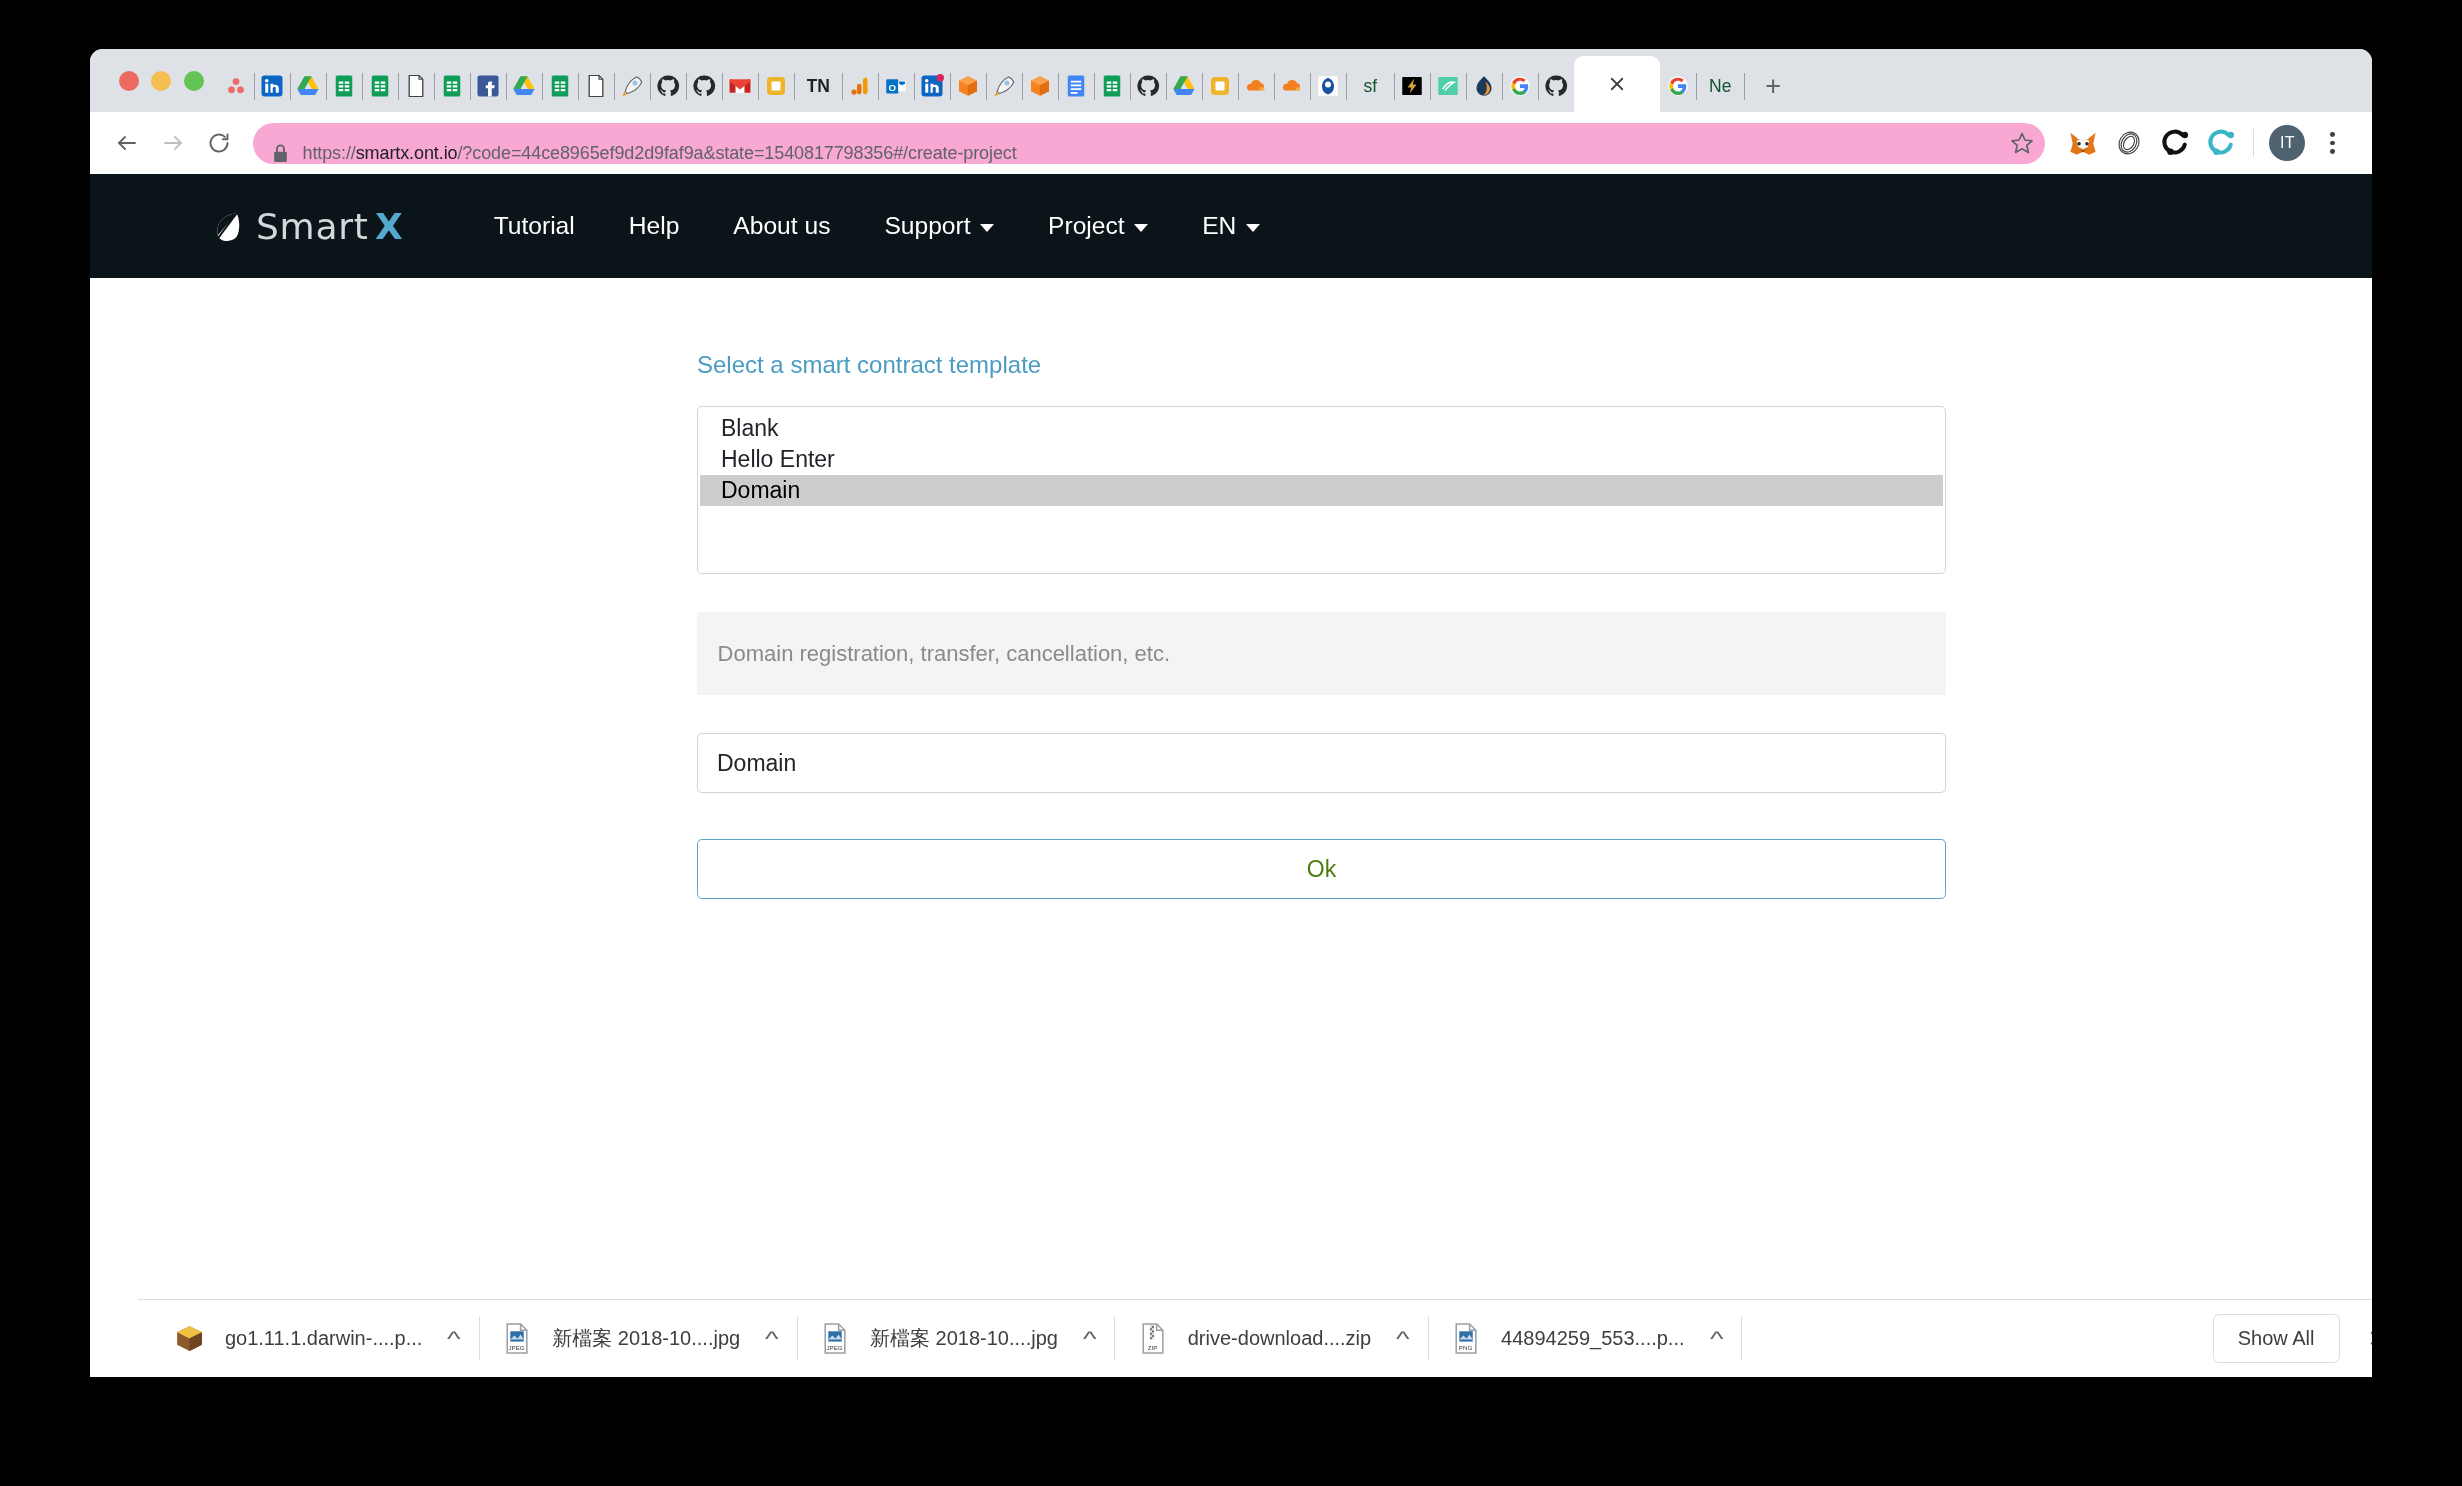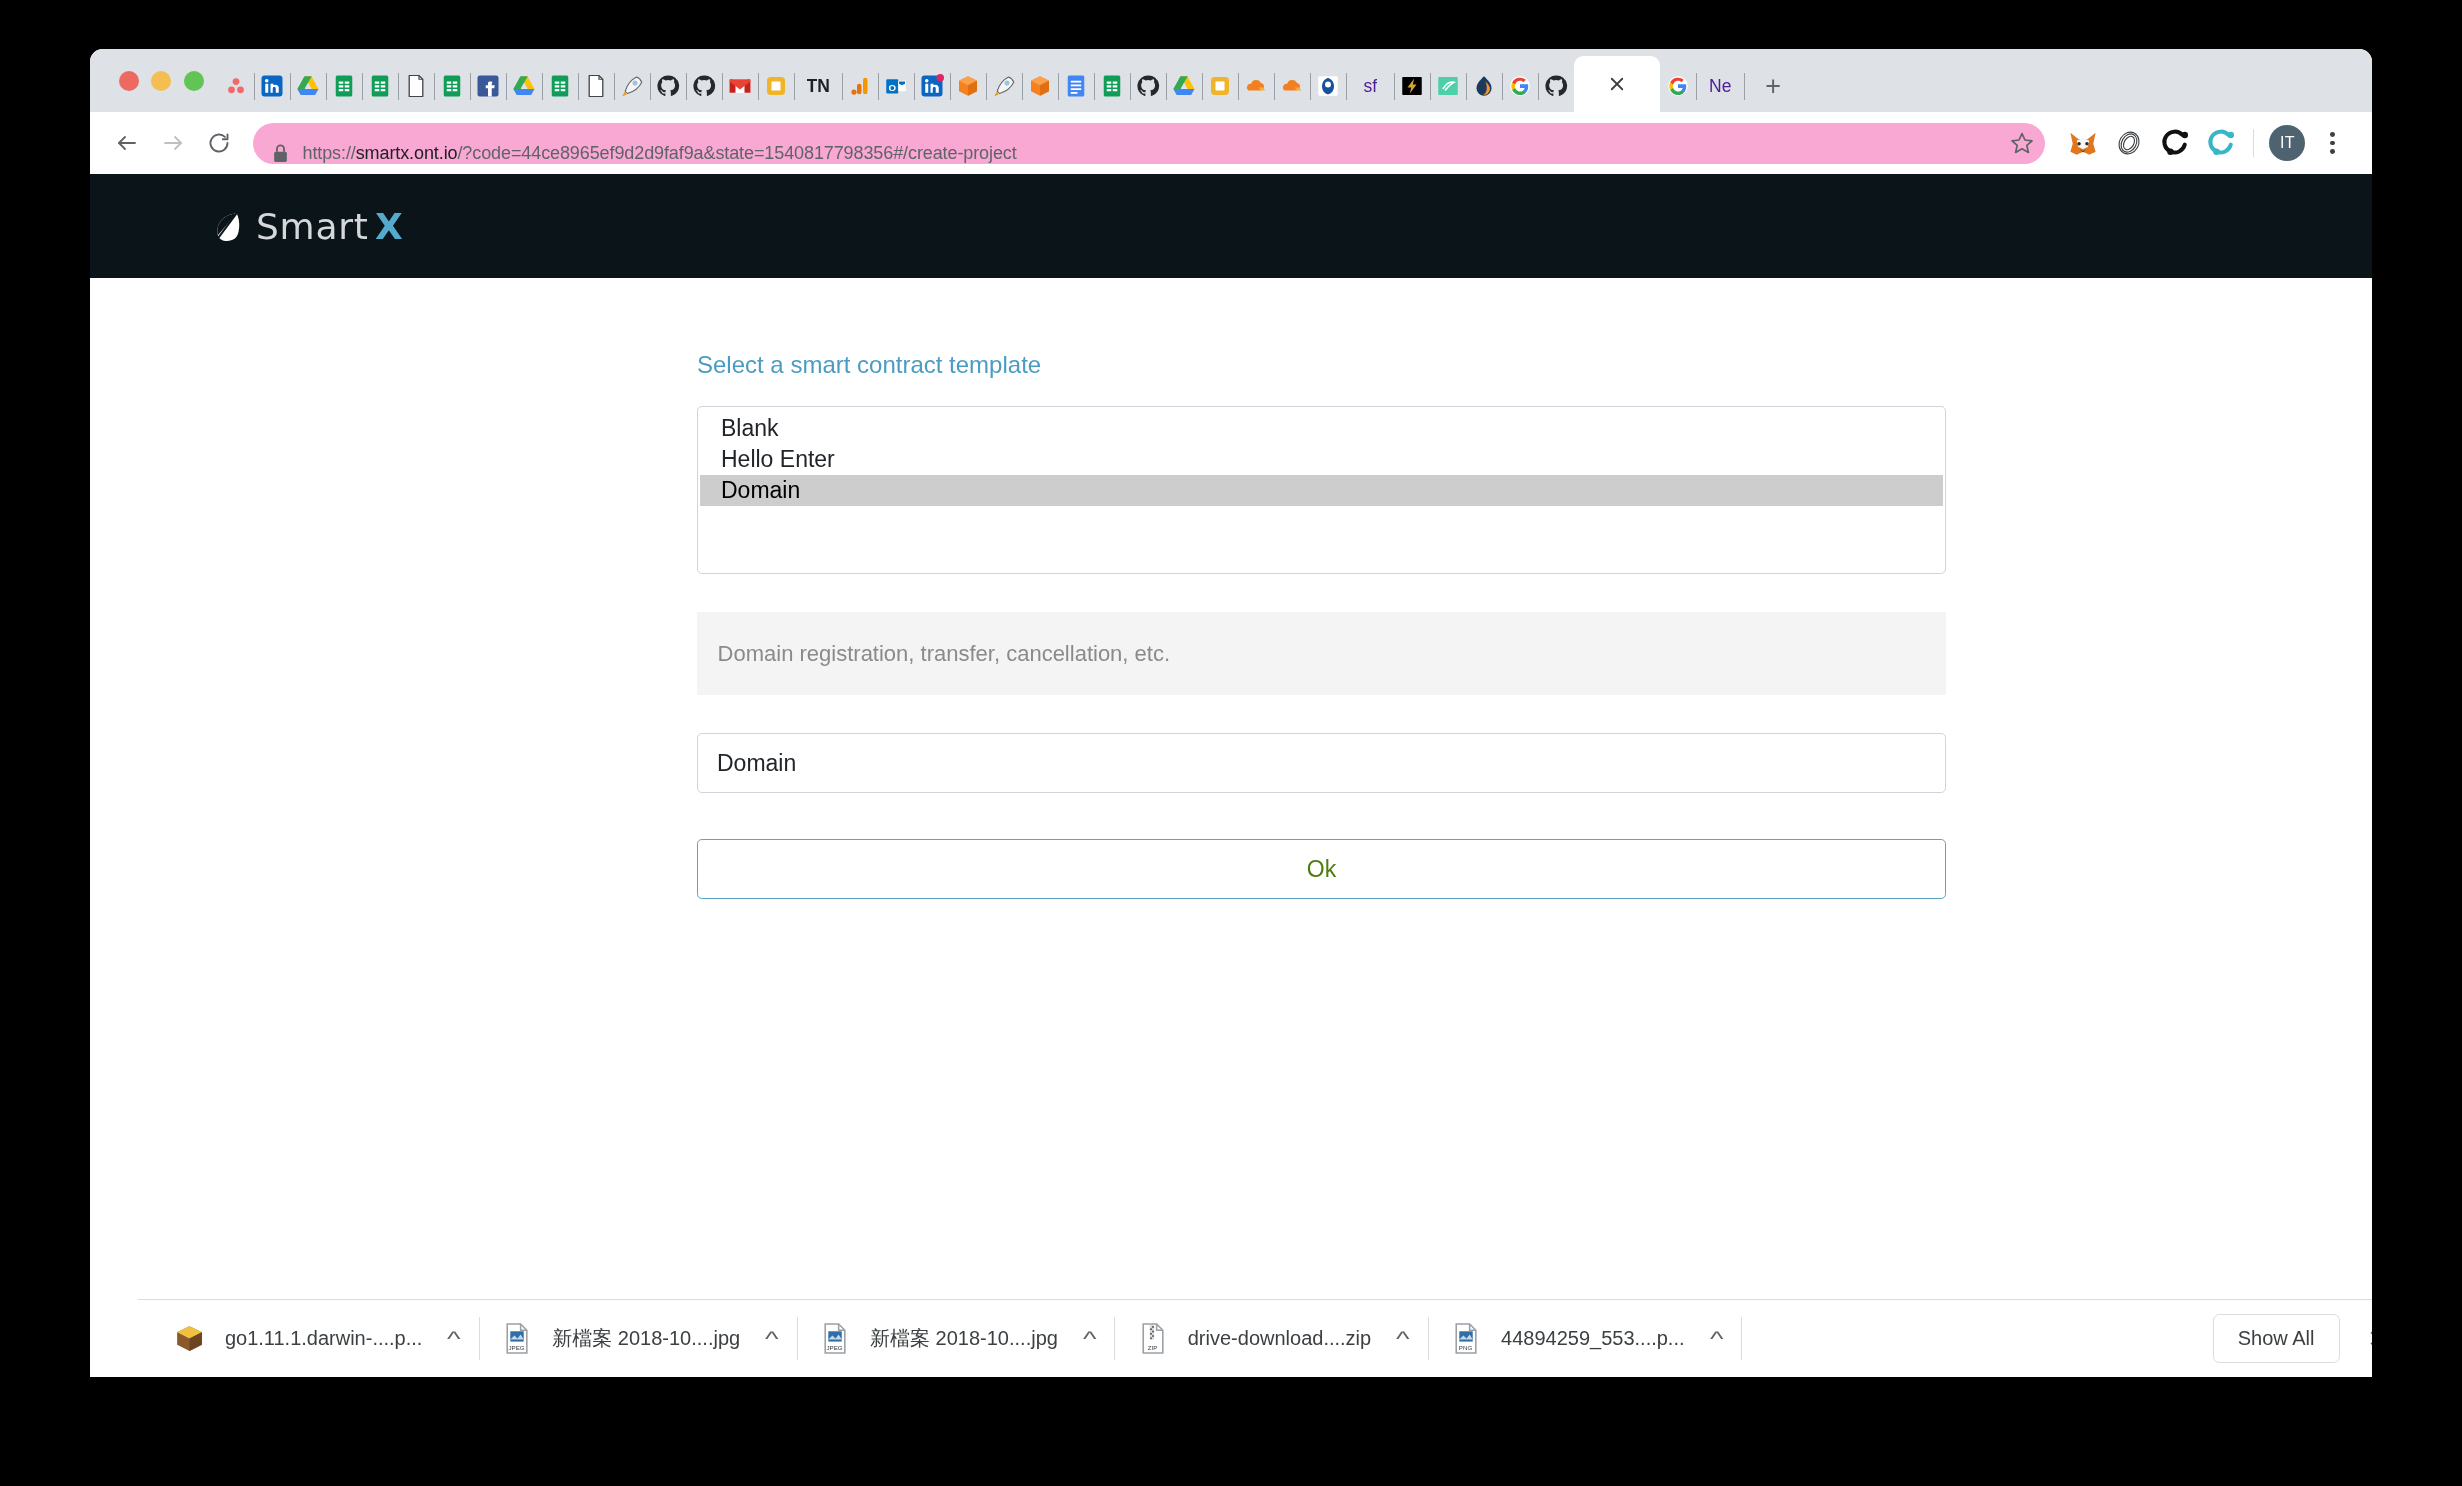--- a/index.html
+++ b/index.html
@@ -55,21 +55,21 @@
   }
   .tab.active {
     width: 86px;
     background: #ffffff;
     border-radius: 9.5px 9.5px 0 0;
     height: 56px;
   }
   .tab.active::after { display: none; }
   .fav { width: 24px; height: 24px; display: block; }
   .tab-title {
-    font-size: 17.5px; color: #4c1d95;
+    font-size: 17.5px; color: #14532d;
     white-space: nowrap; overflow: hidden;
   }
   .tab.wide { width: 48px; }
   #new-tab-btn {
     width: 48px; height: 52px;
     display: flex; align-items: center; justify-content: center;
     color: #5f6368; font-size: 27px; font-weight: 300;
     margin-left: 4.8px;
   }
 
@@ -687,20 +687,43 @@
           <svg width="28.6" height="33" viewBox="0 0 36 42">
             <path d="M30 4 C10 6 3 20 6 32 C8 40 20 42 28 36 C34 31 35 14 30 4 Z" fill="#ffffff"></path>
             <path d="M30 4 C10 6 3 20 6 32 Z" fill="#0b1419"></path>
             <line x1="30" y1="4" x2="6" y2="36" stroke="#0b1419" stroke-width="2.5"></line>
           </svg>
         </span>
         <span id="brand-text">
           <span>Smart</span><span class="x">X</span>
         </span>
       </div>
+      <nav id="site-nav">
+          <a class="nav-link">
+            <span>Tutorial</span>
+          </a>
+          <a class="nav-link">
+            <span>Help</span>
+          </a>
+          <a class="nav-link">
+            <span>About us</span>
+          </a>
+          <a class="nav-link">
+            <span>Support</span>
+            <span class="caret"></span>
+          </a>
+          <a class="nav-link">
+            <span>Project</span>
+            <span class="caret"></span>
+          </a>
+          <a class="nav-link">
+            <span>EN</span>
+            <span class="caret"></span>
+          </a>
+        </nav>
     </div>
 
     <div id="page-body">
 
       <div id="form-wrap">
 
         <div class="field-label">Select a smart contract template</div>
 
         <div id="template-listbox">
             <div class="lb-option"><span>Blank</span></div>

